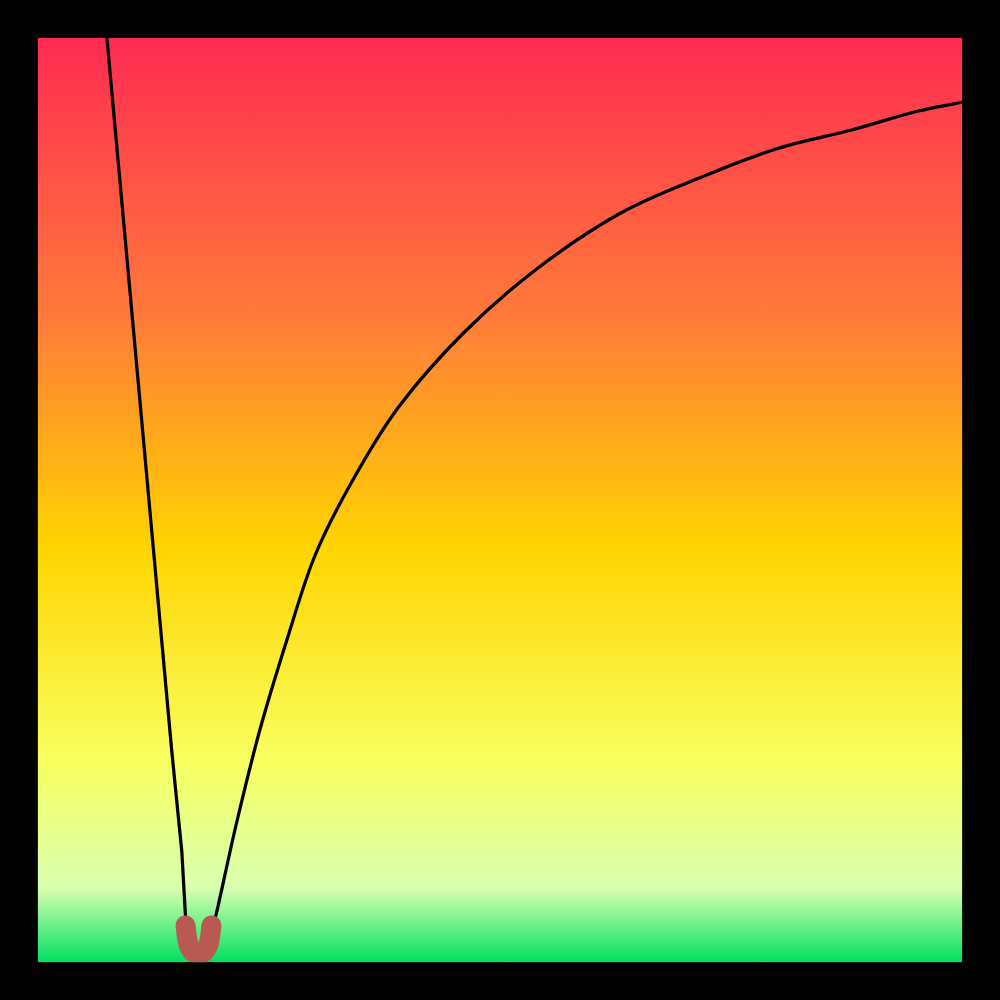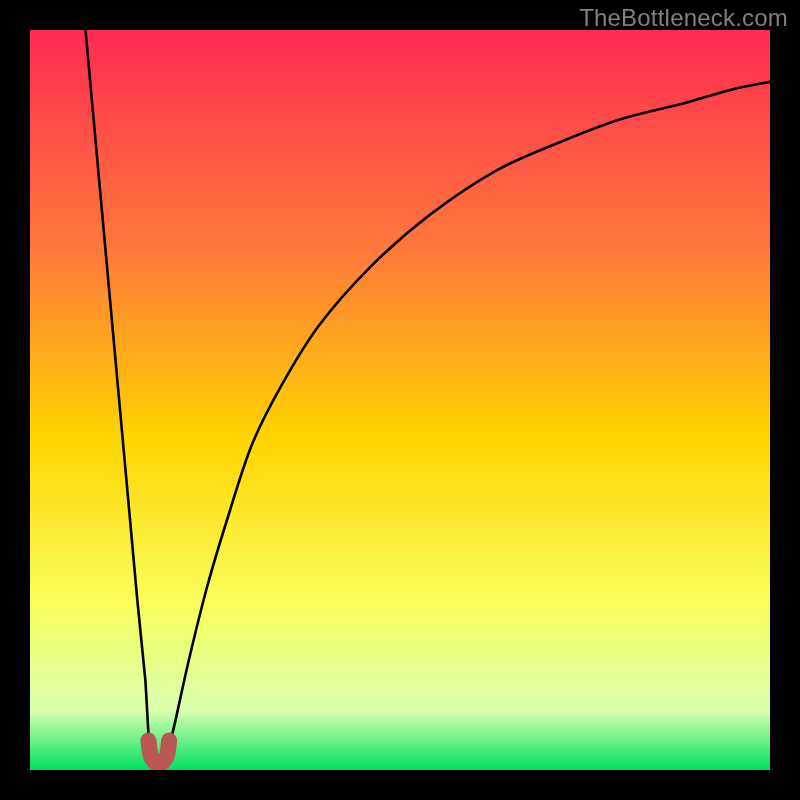--- a/index.html
+++ b/index.html
@@ -74,14 +74,13 @@
     </svg>
 
     <svg class="curve-layer" viewBox="0 0 740 740" preserveAspectRatio="none">
       <path id="left-branch-path" fill="none" stroke="#000000" stroke-width="2.6" stroke-linecap="round" d="M 55.5 0 L 62.900000000000006 81.39999999999998 L 70.3 162.79999999999995 L 77.7 244.2 L 85.10000000000001 325.59999999999997 L 92.5 407 L 99.9 488.4 L 107.3 569.8 L 115.44 651.2 L 118.4 703 L 120.62 725.2"></path>
       <path id="right-branch-path" fill="none" stroke="#000000" stroke-width="2.6" stroke-linecap="round" d="M 136.9 725.2 C 138.13333333333333 720.2666666666667 140.60000000000002 711.6333333333333 144.3 695.6 C 148 679.5666666666667 153.55 652.4333333333334 159.1 629 C 164.64999999999998 605.5666666666666 170.81666666666666 579.6666666666666 177.6 555 C 184.38333333333333 530.3333333333334 192.4 504.43333333333334 199.8 481 C 207.20000000000002 457.56666666666666 213.36666666666667 435.3666666666667 222 414.4 C 230.63333333333333 393.4333333333333 240.50000000000003 374.93333333333334 251.60000000000002 355.2 C 262.70000000000005 335.46666666666664 273.8 315.73333333333335 288.6 296 C 303.40000000000003 276.26666666666665 321.90000000000003 255.29999999999995 340.40000000000003 236.79999999999995 C 358.90000000000003 218.29999999999995 378.6333333333334 201.03333333333333 399.6 185 C 420.56666666666666 168.96666666666667 444 152.93333333333325 466.2 140.5999999999999 C 488.4 128.26666666666657 511.83333333333326 119.63333333333333 532.8 111 C 553.7666666666667 102.36666666666667 572.2666666666667 94.96666666666663 592 88.79999999999995 C 611.7333333333333 82.63333333333328 632.7 78.93333333333334 651.2 74 C 669.7 69.06666666666666 688.2 62.89999999999994 703 59.19999999999993 C 717.8 55.49999999999992 733.8333333333334 53.03333333333328 740 51.799999999999955"></path>
       <path id="marker-path" fill="none" stroke="#b95a52" stroke-width="16" stroke-linecap="round" stroke-linejoin="round" d="M 118.4 710.4 C 118.77000000000001 712.8666666666667 119.38666666666667 721.5 120.62 725.2 C 121.85333333333334 728.9000000000001 123.95 731.3666666666667 125.80000000000001 732.6 C 127.65000000000002 733.8333333333334 129.87000000000003 733.8333333333334 131.72000000000003 732.6 C 133.57000000000002 731.3666666666667 135.66666666666669 728.9000000000001 136.9 725.2 C 138.13333333333333 721.5 138.75 712.8666666666667 139.12 710.4"></path>
     </svg>
 
   </div>
 
-  <div class="watermark">TheBottleneck.com</div>
 </div>
 
 </body></html>

